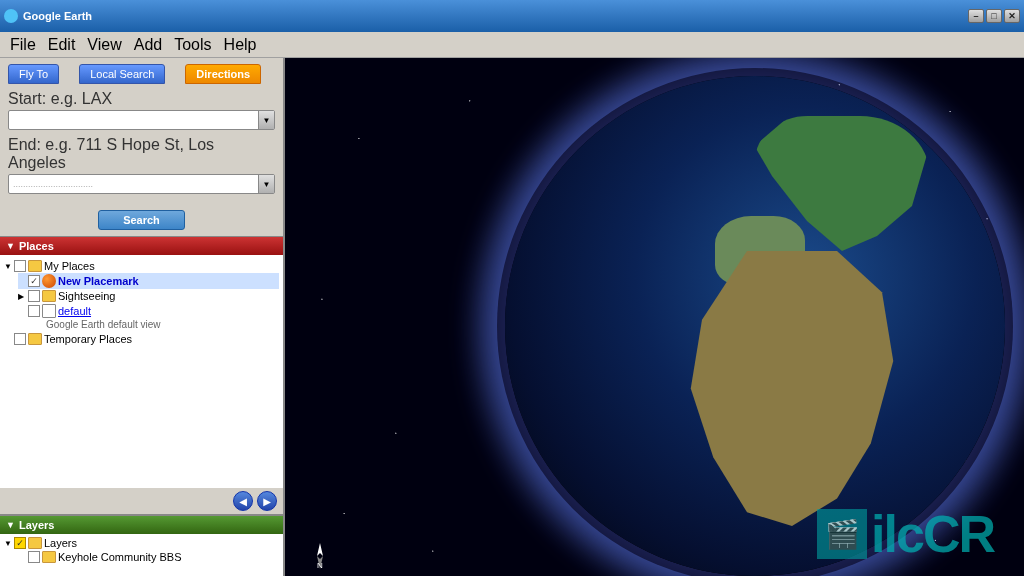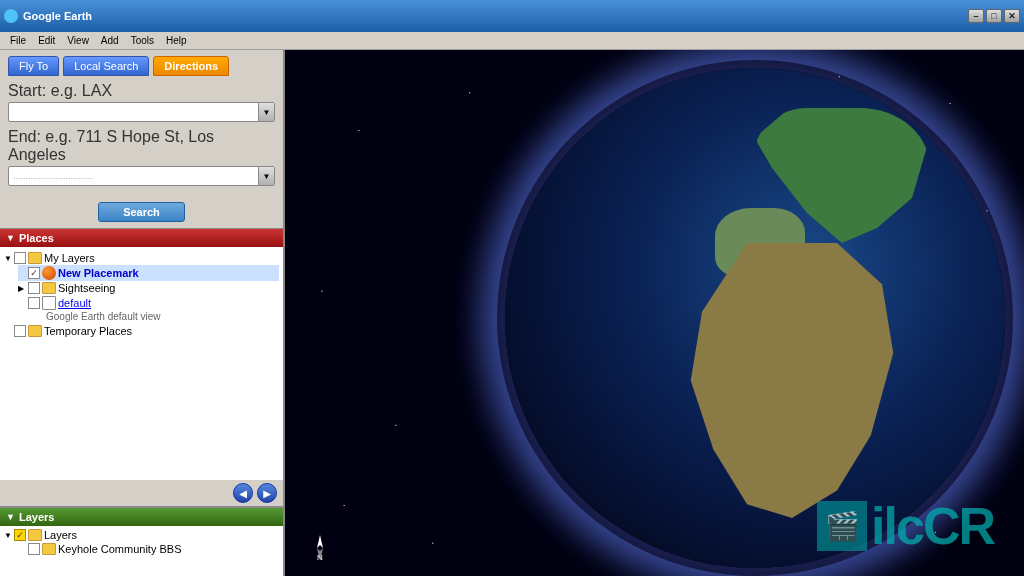--- a/index.html
+++ b/index.html
@@ -29,26 +29,26 @@
       background: linear-gradient(to bottom, #e0e0e0, #a0a0a0);
       border: 1px solid #666;
       border-radius: 2px;
       display: flex; align-items: center; justify-content: center;
       font-size: 9px; color: #222; cursor: pointer;
     }
 
     
     #menubar {
       background: #d4d0c8;
-      height: 18px;
+      height: 26px;
       display: flex;
       align-items: center;
       padding: 0 4px;
       border-bottom: 1px solid #a0a0a0;
-      font-size: 10px;
+      font-size: 16px;
       color: #000;
     }
     .menu-item {
       padding: 1px 6px;
       cursor: pointer;
     }
 
     
     #main { display: flex; height: calc(576px - 22px - 18px); }
 
@@ -64,21 +64,21 @@
 
     
     #search-section {
       padding: 6px 8px;
       background: #d4d0c8;
     }
 
     
     #tab-bar {
       display: flex;
-      gap: 4px;
+      gap: 20px;
       margin-bottom: 6px;
     }
     .tab {
       padding: 3px 10px;
       font-size: 11px;
       cursor: pointer;
       border: 1px solid #888;
       border-radius: 3px 3px 0 0;
       background: #c0c0c0;
       color: #000;
@@ -439,21 +439,21 @@
         <span class="triangle">▼</span>
         <span>Places</span>
       </div>
 
       <div id="places-tree">
 
         <div class="tree-item">
           <span class="expand-arrow">▼</span>
           <div class="checkbox"></div>
           <div class="folder-icon"></div>
-          <span class="item-label">My Layers</span>
+          <span class="item-label">My Places</span>
         </div>
 
         <div class="tree-item indent-1 selected">
           <span class="expand-arrow"> </span>
           <div class="checkbox checked">✓</div>
           <div class="placemark-icon"></div>
           <span class="item-label highlighted">New Placemark</span>
         </div>
 
         <div class="tree-item indent-1">

